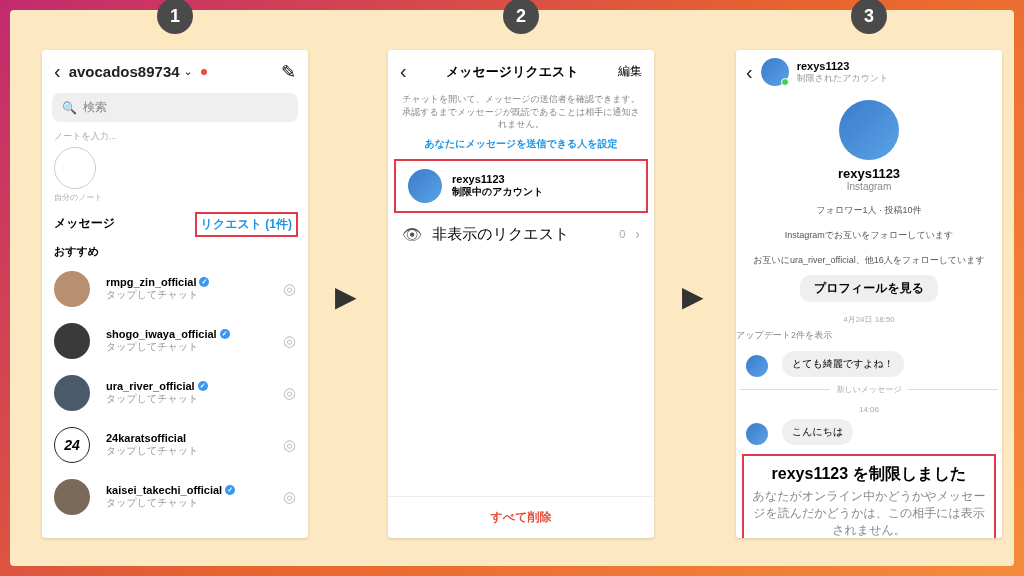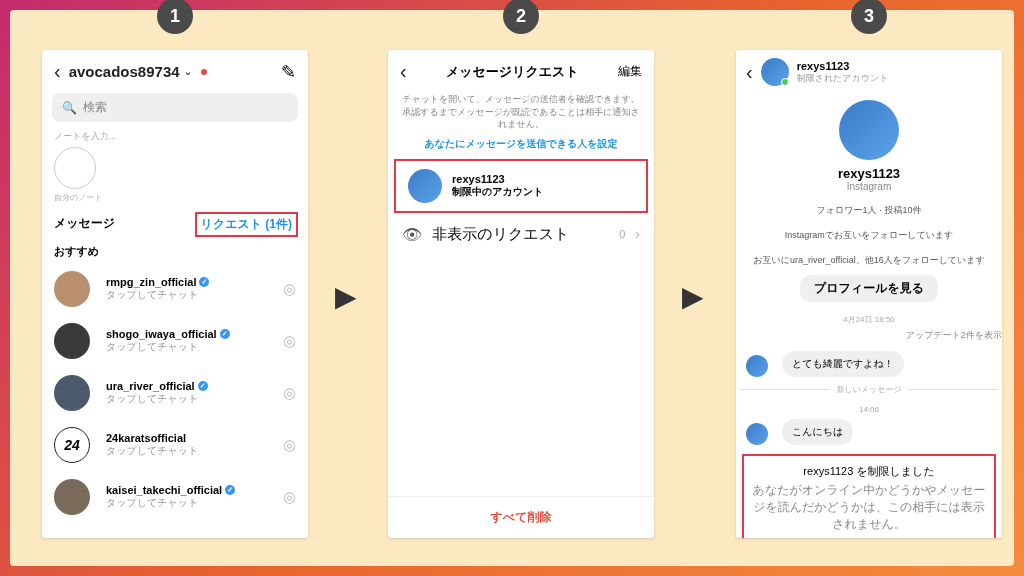--- a/index.html
+++ b/index.html
@@ -62,29 +62,29 @@
 .online{position:absolute;bottom:0;right:0;width:8px;height:8px;border-radius:50%;background:#4bcc5a;border:1.5px solid #fff}
 .hdr3info .n{font-size:11px;font-weight:700}
 .hdr3info .s{font-size:9px;color:#999}
 .profsec{text-align:center;padding:6px 10px}
 .bigav{width:60px;height:60px;border-radius:50%;background:linear-gradient(135deg,#3a7bc8,#5ba3e8);margin:0 auto 6px}
 .pname{font-size:13px;font-weight:700}
 .pig{font-size:10px;color:#888}
 .pstat{font-size:9px;color:#555;margin-top:12px}
 .pfbtn{display:inline-block;background:#efefef;border-radius:10px;padding:5px 14px;font-size:12px;font-weight:700;margin-top:8px}
 .ts{text-align:center;font-size:8px;color:#aaa;padding:6px 0 2px}
-.upd{text-align:right;font-size:9px;color:#888;padding:2px 0 6px}
+.upd{text-align:left;font-size:9px;color:#888;padding:2px 0 6px}
 .msgitem{display:flex;gap:14px;padding:3px 10px;align-items:flex-end}
 .msgav{width:22px;height:22px;border-radius:50%;background:linear-gradient(135deg,#3a7bc8,#5ba3e8);flex-shrink:0}
 .bubble{background:#efefef;border-radius:14px;padding:6px 10px;font-size:10px}
 .newdiv{display:flex;align-items:center;gap:6px;padding:4px 4px}
 .newdiv .line{flex:1;height:1px;background:#ddd}
 .newdiv .txt{font-size:8px;color:#aaa}
 .restrictbox{border:2.5px solid #e03a4a;margin:6px;padding:8px;text-align:center}
-.rtitle{font-size:11px;font-weight:400}
+.rtitle{font-size:16px;font-weight:700}
 .rdesc{font-size:12px;color:#888;margin:3px 0 24px}
 .rbtns{display:flex;gap:6px}
 .rbtn{flex:1;background:#e5e5e5;color:#d94651;border-radius:5px;padding:6px 0;font-size:10px;font-weight:600}
 </style>
 </head>
 <body>
 
 <div class="outer">
 
 <div class="badge b1">1</div>

